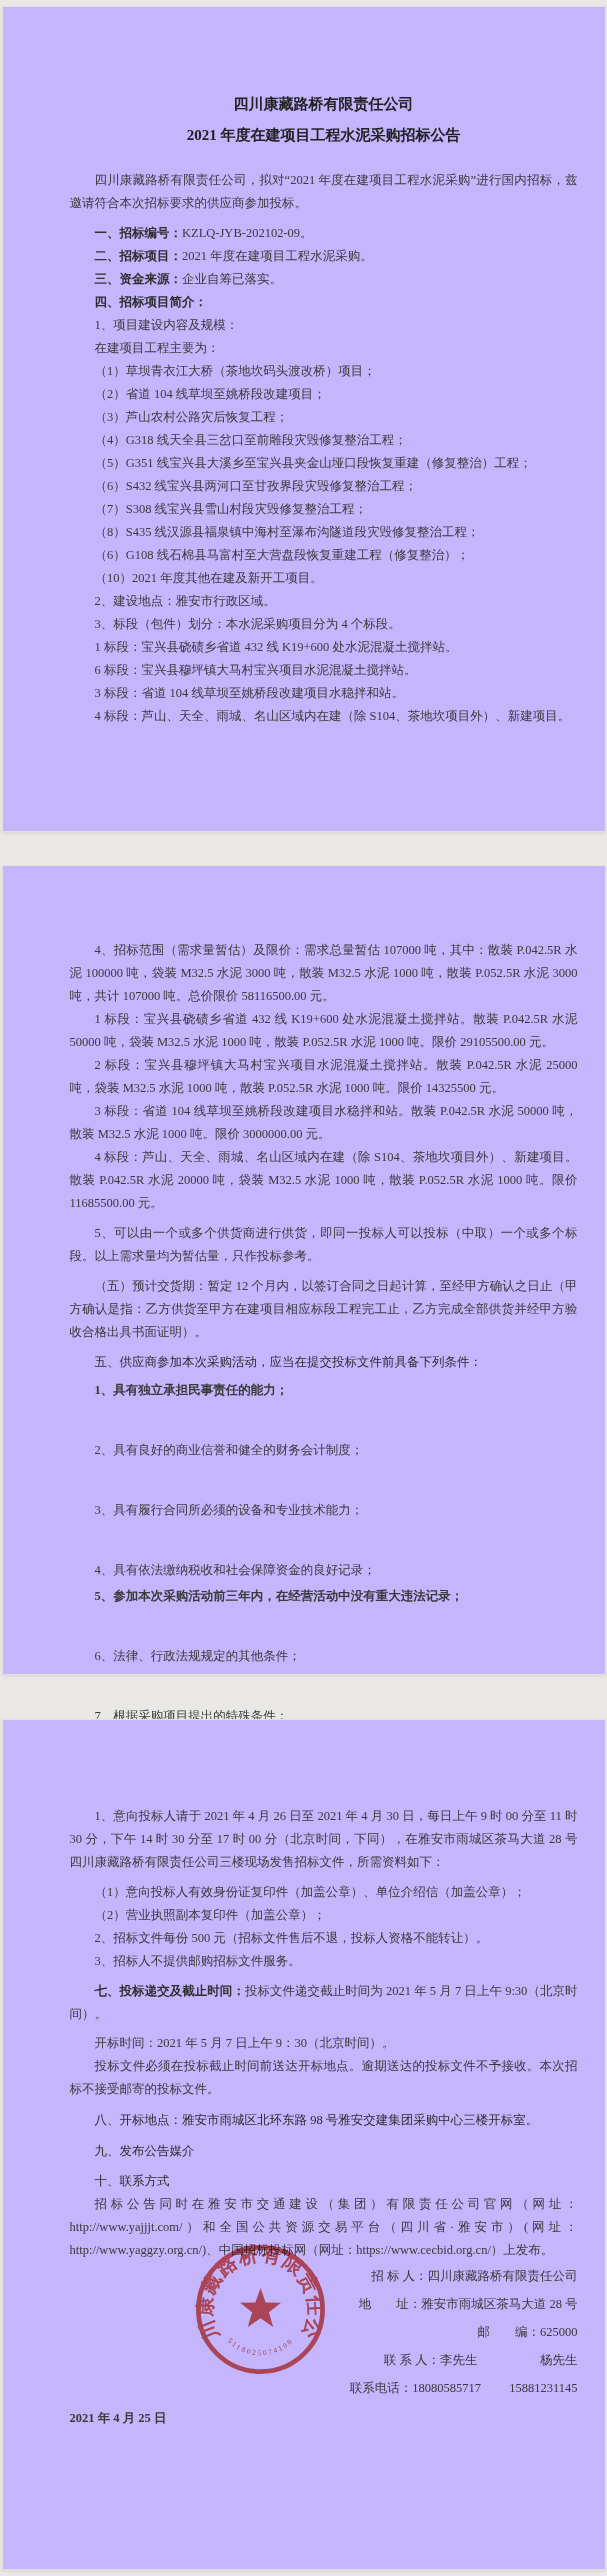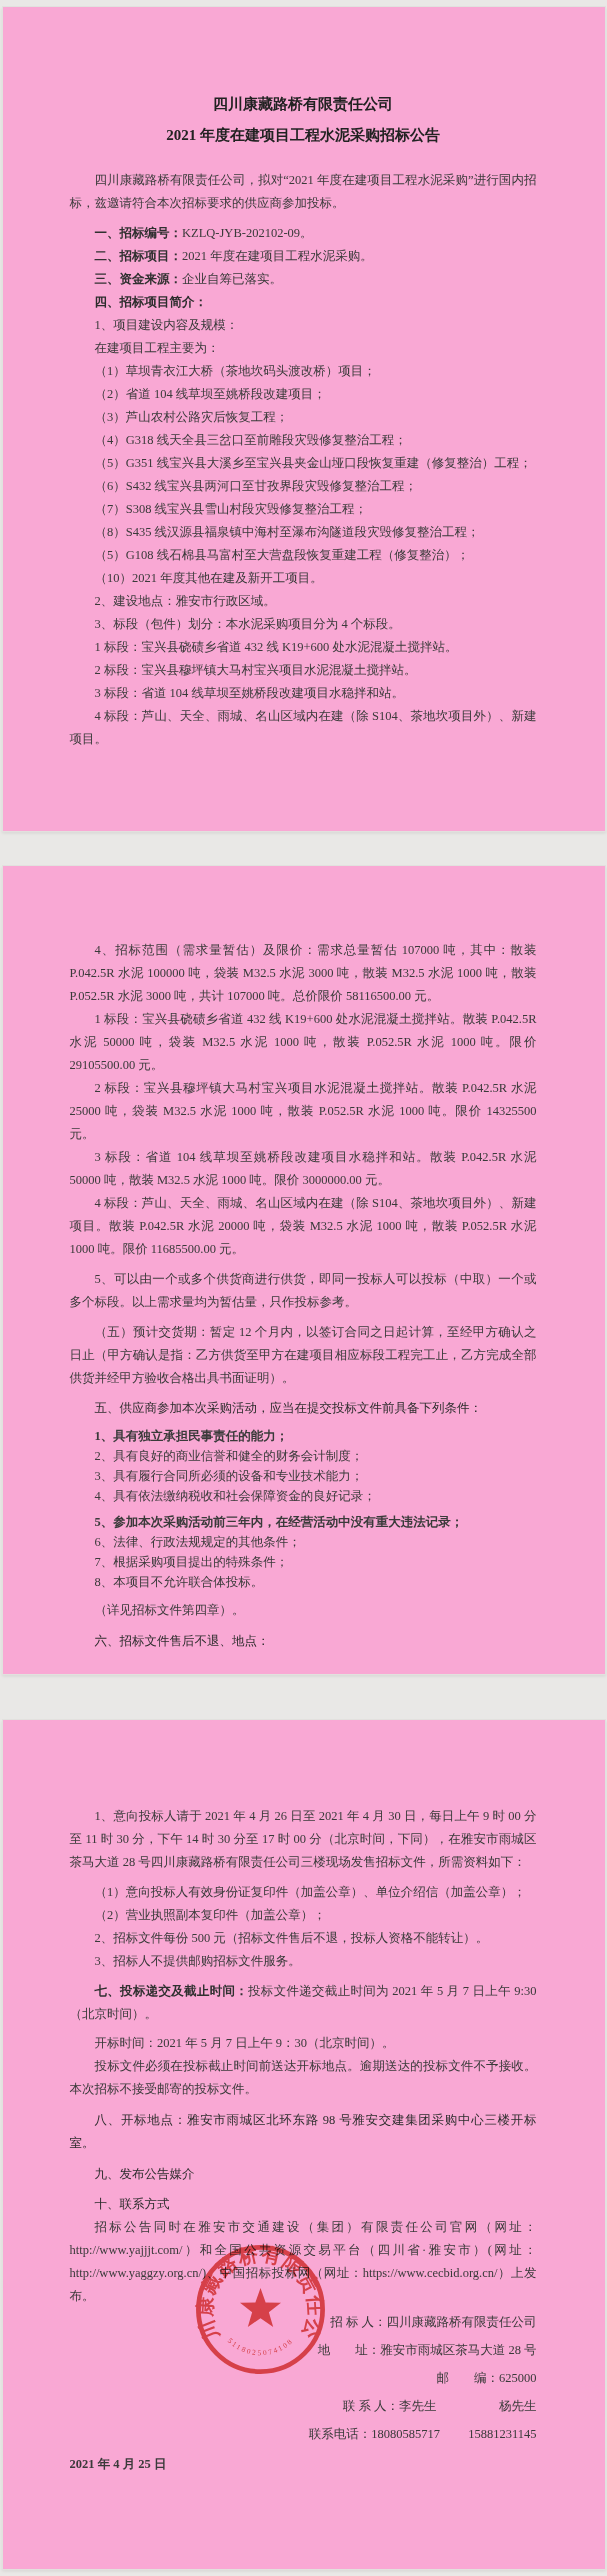--- a/index.html
+++ b/index.html
@@ -5,43 +5,43 @@
 <style>
   html,body{margin:0;padding:0;}
   body{
     width:607px;height:2576px;overflow:hidden;
     background:#e9e8e6;
     font-family:"Liberation Serif","DejaVu Serif",serif;
   }
   .doc{width:607px;position:relative;}
   .page{
     box-sizing:border-box;width:604px;margin-left:1.5px;
-    background:#f9a8d4;border:0.8px solid #e2e1de;
+    background:#c4b5fd;border:0.8px solid #e2e1de;
     box-shadow:0 1.5px 3px rgba(0,0,0,.07);
-    padding-left:67px;padding-right:68px;
+    padding-left:67px;padding-right:27px;
     position:relative;
   }
   .page-1{margin-top:6px;height:826px;padding-top:82px;}
   .page-2{margin-top:33px;height:810px;padding-top:73px;}
   .page-3{margin-top:44px;height:851px;padding-top:85px;}
   .para{
     margin:0;font-size:12.5px;line-height:23px;color:#3a3a3a;
     text-align:justify;text-indent:2em;
     font-family:"Liberation Serif","DejaVu Serif",serif;
   }
   .pfx{font-weight:bold;color:#303030;}
   [data-type="title"]{
     text-align:center;text-indent:0;font-weight:bold;color:#222;
     font-size:15px;line-height:31px;
   }
   [data-type="intro"]{margin-top:18px;}
   [data-type="body-sp"]{margin-top:6.8px;}
   [data-type="heading"]{font-weight:bold;color:#2d2d2d;}
   [data-type="heading-sp"]{font-weight:normal;color:#2d2d2d;margin-top:7.6px;}
-  [data-type="tight"]{line-height:20px;}
+  [data-type="tight"]{line-height:20px;margin-top:40px;}
   [data-type="tight-sp"]{line-height:20px;margin-top:6px;font-weight:bold;}
   [data-type="contact"]{line-height:28px;text-align:right;}
   [data-type="date"]{text-indent:0;margin-top:4.6px;padding-right:7.6px;font-weight:bold;}
   .seal{
     position:absolute;left:190px;top:522px;width:135px;height:135px;
     opacity:.85;mix-blend-mode:multiply;pointer-events:none;
   }
   .seal-ring{fill:none;stroke:var(--seal-color,#d6453a);stroke-width:7;}
   .seal-star{fill:var(--seal-color,#d6453a);}
   .seal-text{font-size:29px;font-weight:bold;fill:var(--seal-color,#d6453a);letter-spacing:2px;}
@@ -62,26 +62,26 @@
       <p class="para"><span>1、项目建设内容及规模：</span></p>
       <p class="para"><span>在建项目工程主要为：</span></p>
       <p class="para"><span>（1）草坝青衣江大桥（茶地坎码头渡改桥）项目；</span></p>
       <p class="para"><span>（2）省道 104 线草坝至姚桥段改建项目；</span></p>
       <p class="para"><span>（3）芦山农村公路灾后恢复工程；</span></p>
       <p class="para"><span>（4）G318 线天全县三岔口至前雕段灾毁修复整治工程；</span></p>
       <p class="para"><span>（5）G351 线宝兴县大溪乡至宝兴县夹金山垭口段恢复重建（修复整治）工程；</span></p>
       <p class="para"><span>（6）S432 线宝兴县两河口至甘孜界段灾毁修复整治工程；</span></p>
       <p class="para"><span>（7）S308 线宝兴县雪山村段灾毁修复整治工程；</span></p>
       <p class="para"><span>（8）S435 线汉源县福泉镇中海村至瀑布沟隧道段灾毁修复整治工程；</span></p>
-      <p class="para"><span>（5）G108 线石棉县马富村至大营盘段恢复重建工程（修复整治）；</span></p>
+      <p class="para"><span>（6）G108 线石棉县马富村至大营盘段恢复重建工程（修复整治）；</span></p>
       <p class="para"><span>（10）2021 年度其他在建及新开工项目。</span></p>
       <p class="para"><span>2、建设地点：雅安市行政区域。</span></p>
       <p class="para"><span>3、标段（包件）划分：本水泥采购项目分为 4 个标段。</span></p>
       <p class="para"><span>1 标段：宝兴县硗碛乡省道 432 线 K19+600 处水泥混凝土搅拌站。</span></p>
-      <p class="para"><span>2 标段：宝兴县穆坪镇大马村宝兴项目水泥混凝土搅拌站。</span></p>
+      <p class="para"><span>6 标段：宝兴县穆坪镇大马村宝兴项目水泥混凝土搅拌站。</span></p>
       <p class="para"><span>3 标段：省道 104 线草坝至姚桥段改建项目水稳拌和站。</span></p>
       <p class="para"><span>4 标段：芦山、天全、雨城、名山区域内在建（除 S104、茶地坎项目外）、新建项目。</span></p>
     </section>
     <section class="page page-2">
       <p class="para"><span>4、招标范围（需求量暂估）及限价：需求总量暂估 107000 吨，其中：散装 P.042.5R 水泥 100000 吨，袋装 M32.5 水泥 3000 吨，散装 M32.5 水泥 1000 吨，散装 P.052.5R 水泥 3000 吨，共计 107000 吨。总价限价 58116500.00 元。</span></p>
       <p class="para"><span>1 标段：宝兴县硗碛乡省道 432 线 K19+600 处水泥混凝土搅拌站。散装 P.042.5R 水泥 50000 吨，袋装 M32.5 水泥 1000 吨，散装 P.052.5R 水泥 1000 吨。限价 29105500.00 元。</span></p>
       <p class="para"><span>2 标段：宝兴县穆坪镇大马村宝兴项目水泥混凝土搅拌站。散装 P.042.5R 水泥 25000 吨，袋装 M32.5 水泥 1000 吨，散装 P.052.5R 水泥 1000 吨。限价 14325500 元。</span></p>
       <p class="para"><span>3 标段：省道 104 线草坝至姚桥段改建项目水稳拌和站。散装 P.042.5R 水泥 50000 吨，散装 M32.5 水泥 1000 吨。限价 3000000.00 元。</span></p>
       <p class="para"><span>4 标段：芦山、天全、雨城、名山区域内在建（除 S104、茶地坎项目外）、新建项目。散装 P.042.5R 水泥 20000 吨，袋装 M32.5 水泥 1000 吨，散装 P.052.5R 水泥 1000 吨。限价 11685500.00 元。</span></p>
       <p class="para" data-type="body-sp"><span>5、可以由一个或多个供货商进行供货，即同一投标人可以投标（中取）一个或多个标段。以上需求量均为暂估量，只作投标参考。</span></p>

